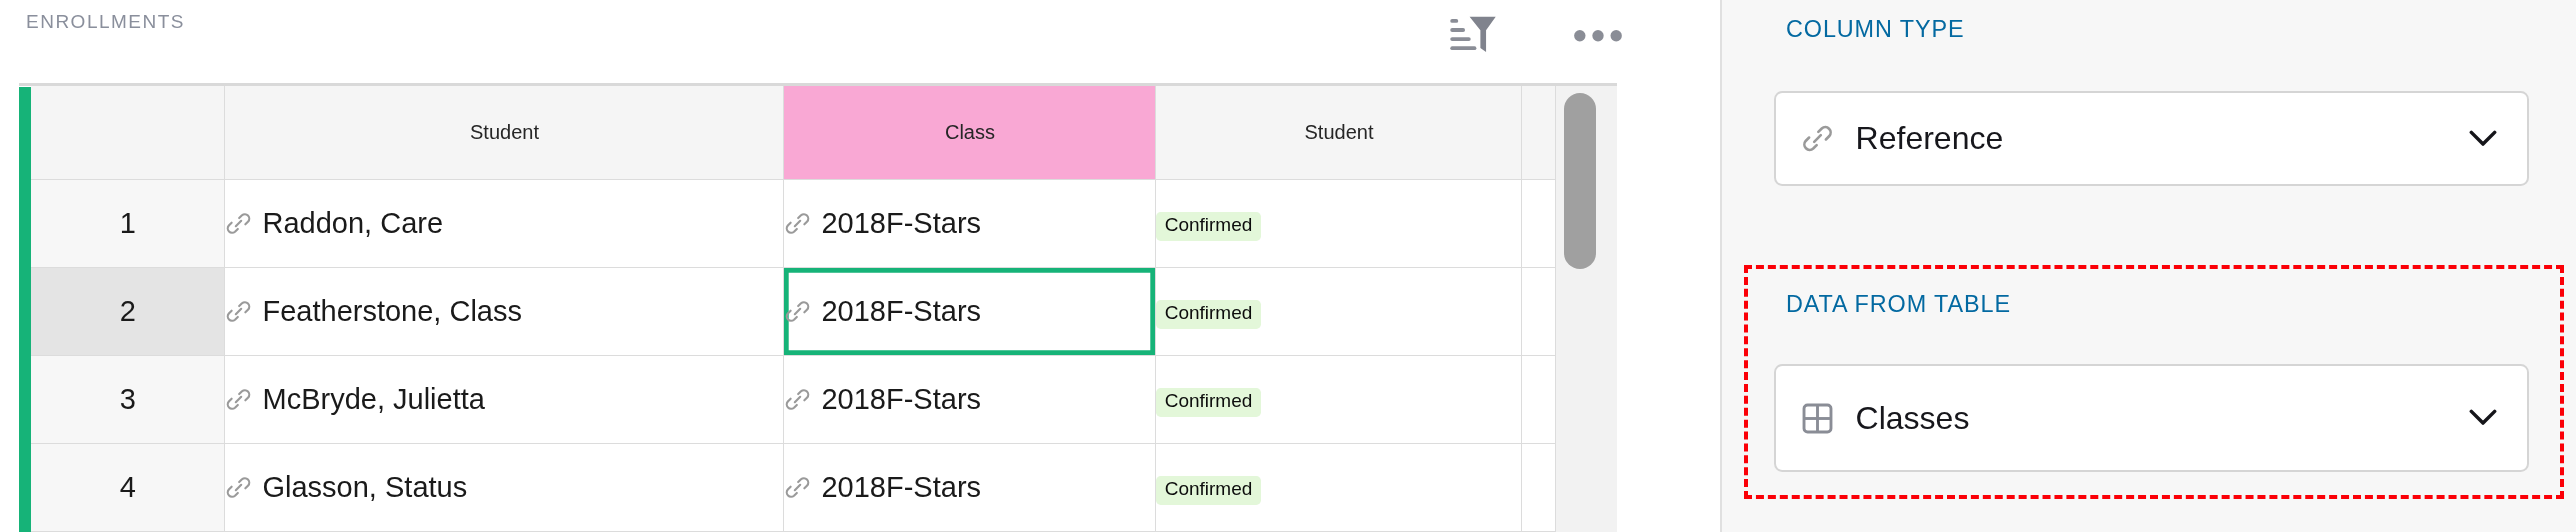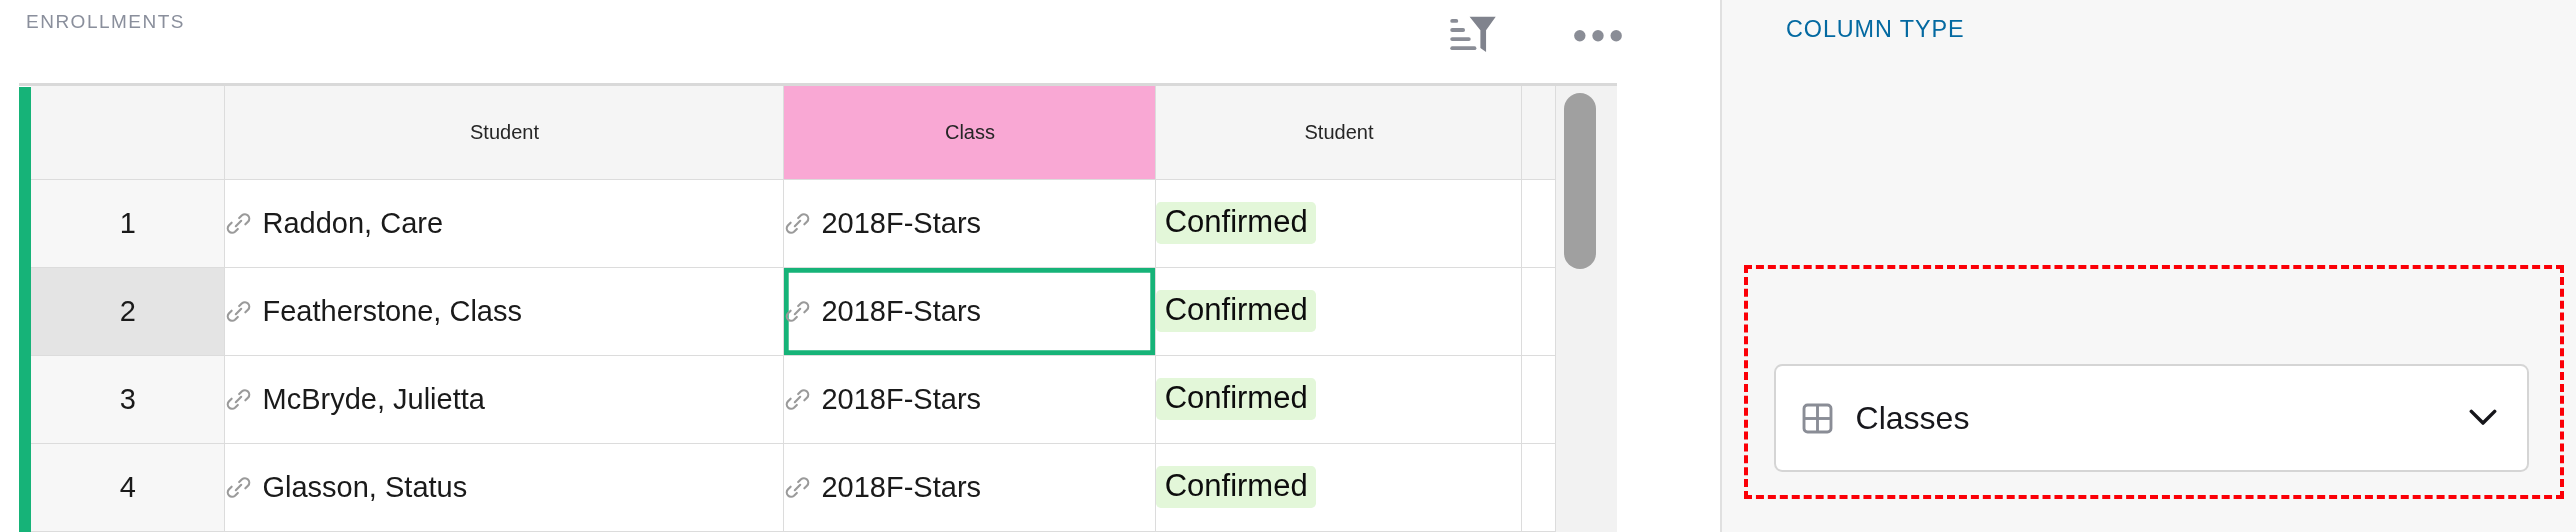--- a/index.html
+++ b/index.html
@@ -152,21 +152,21 @@
   }
 
   .link-ic { flex: 0 0 auto; width: 27px; height: 27px; display: block; }
 
   .pill {
     display: inline-block;
     background: #e3f7d9;
     border-radius: 4.7px;
     padding: 3.5px 8.2px 5.9px 8.2px;
     color: #0d0d0d;
-    font-size: 31px;
+    font-size: 19px;
     line-height: 1.05;
   }
 
   td.cell.selected-cell {
     box-shadow: inset 0 0 0 4.7px #16b378;
     z-index: 4;
   }
 
   
   .vscroll {
@@ -439,21 +439,35 @@
       <div class="vscroll">
         <div class="thumb"></div>
       </div>
     </div>
   </div>
 
   <div class="side-panel">
 
     <div class="panel-label lbl-coltype">COLUMN TYPE</div>
 
-
+    <div class="dropdown dd-coltype">
+      <svg class="dd-icon" viewBox="0 0 24 24" xmlns="http://www.w3.org/2000/svg">
+        <g fill="none" stroke="#9a9a9a" stroke-width="1.9" stroke-linecap="round">
+          <path d="M9.6 14.4 L14.4 9.6"></path>
+          <path d="M12.6 7.2 L15.1 4.7 a3.9 3.9 0 0 1 5.5 5.5 l-2.5 2.5"></path>
+          <path d="M11.4 16.8 L8.9 19.3 a3.9 3.9 0 0 1 -5.5 -5.5 l2.5 -2.5"></path>
+        </g>
+      </svg>
+      <span class="dd-text">Reference</span>
+      <svg class="dd-chev" viewBox="0 0 24 15" xmlns="http://www.w3.org/2000/svg">
+        <path d="M2 2 L12 12 L22 2" fill="none" stroke="#15151a" stroke-width="3" stroke-linecap="round" stroke-linejoin="round"></path>
+      </svg>
+    </div>
+
+    <div class="panel-label lbl-datatab">DATA FROM TABLE</div>
 
     <div class="dropdown dd-datatab">
       <svg class="dd-icon" viewBox="0 0 24 24" xmlns="http://www.w3.org/2000/svg">
         <rect x="2.2" y="2.2" width="19.6" height="19.6" rx="2.6" fill="none" stroke="#8a8d96" stroke-width="2.1"></rect>
         <line x1="12" y1="2.8" x2="12" y2="21.2" stroke="#8a8d96" stroke-width="2.1"></line>
         <line x1="2.8" y1="12" x2="21.2" y2="12" stroke="#8a8d96" stroke-width="2.1"></line>
       </svg>
       <span class="dd-text">Classes</span>
       <svg class="dd-chev" viewBox="0 0 24 15" xmlns="http://www.w3.org/2000/svg">
         <path d="M2 2 L12 12 L22 2" fill="none" stroke="#15151a" stroke-width="3" stroke-linecap="round" stroke-linejoin="round"></path>

